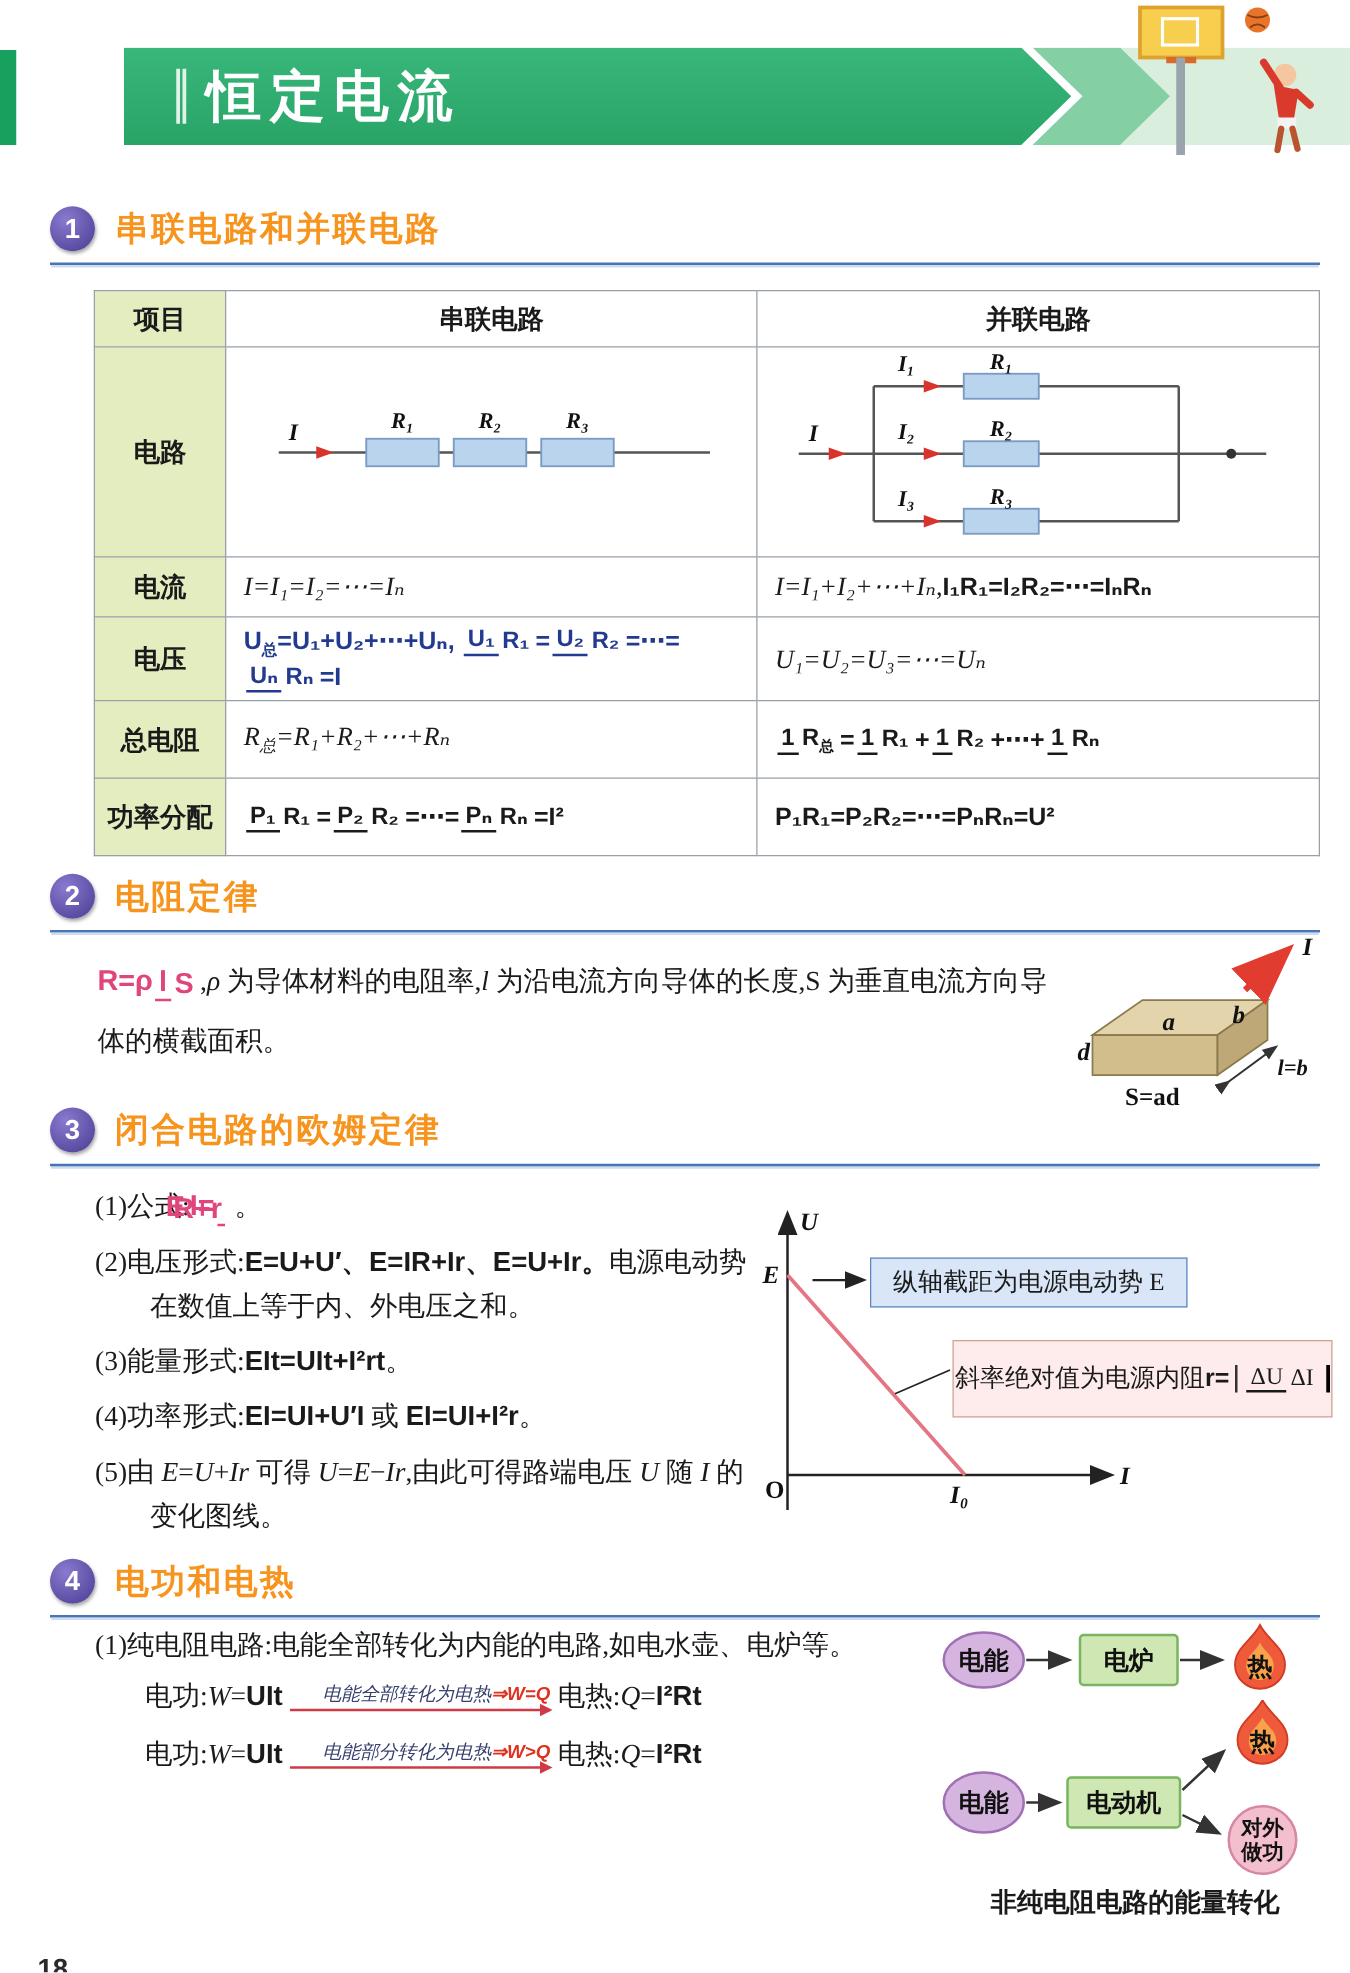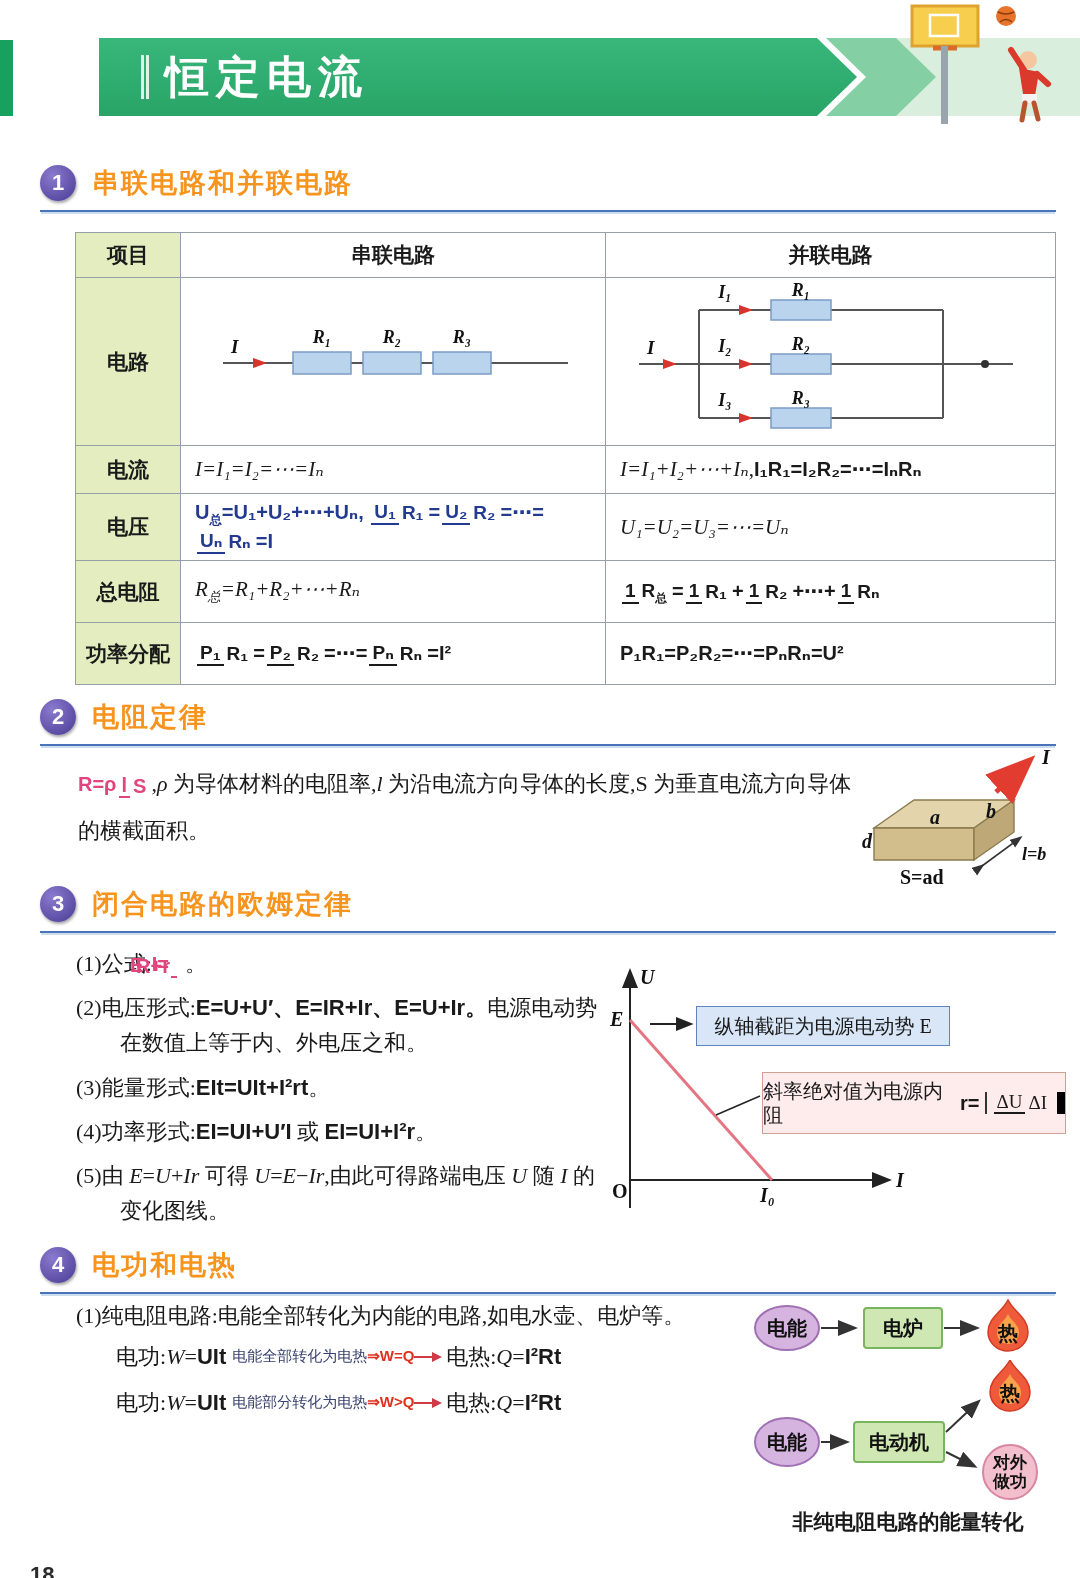--- a/index.html
+++ b/index.html
@@ -41,21 +41,21 @@
   .diag-cell{text-align:center;vertical-align:middle;}
 
   
   .fr{display:inline-flex;flex-direction:row;align-items:center;vertical-align:middle;line-height:1.1;margin:0 2px;font-size:.95em;}
   .fr>span{display:block;padding:0 3px;}
   .fr>span:first-child{border-bottom:2px solid currentColor;}
   .itf{font-family:"Liberation Serif","DejaVu Serif",serif;font-style:italic;}
   .bdf{font-family:"Liberation Sans","DejaVu Sans",sans-serif;font-weight:700;font-size:20px;font-style:normal;}
   .nv{color:#223a8f;}
   .bk{font-family:"Liberation Sans","DejaVu Sans",sans-serif;font-weight:700;font-style:normal;}
-  .rf{color:#e0457b;font-family:"Liberation Sans","DejaVu Sans",sans-serif;font-weight:700;font-size:20px;font-style:normal;}
+  .rf{color:#e0457b;font-family:"Liberation Sans","DejaVu Sans",sans-serif;font-weight:700;font-size:23px;font-style:normal;}
   sub{font-size:.62em;}
 
   
   .wire{stroke:#555;stroke-width:2;fill:none;}
   .res{fill:#bad4ee;stroke:#7a9cc4;stroke-width:1.5;}
   .rlbl{font:italic 700 18px "Liberation Serif",serif;text-anchor:middle;fill:#111;}
   .cur{font:italic 700 19px "Liberation Serif",serif;fill:#111;}
   .redhead{fill:#d9342b;}
 
   
@@ -65,26 +65,26 @@
   
   .ohm-items{position:absolute;left:76px;top:946px;width:540px;font-size:22px;}
   .oitem{margin-bottom:9px;padding-left:44px;text-indent:-44px;line-height:1.6;}
   .graph{position:absolute;left:596px;top:950px;width:478px;height:284px;}
   .graph svg{position:absolute;left:0;top:0;}
   .glbl{font:italic 700 20px "Liberation Serif",serif;fill:#111;}
   .glbl-u{font:700 20px "Liberation Serif",serif;fill:#111;}
   .callout{position:absolute;font-size:20px;display:flex;align-items:center;justify-content:center;line-height:1.2;}
   .co1{left:100px;top:56px;width:252px;height:38px;background:#d8e6f7;border:1.6px solid #5d84bf;}
   .co2{left:166px;top:122px;width:302px;height:60px;background:#fdeceb;border:1.6px solid #cfa193;}
-  .absbar{display:inline-flex;align-items:flex-end;border-left:2px solid #333;border-right:8px solid #000000;padding:0 5px;margin-left:5px;}
+  .absbar{display:inline-flex;align-items:flex-end;border-left:2px solid #333;border-right:3px solid #000000;padding:0 5px;margin-left:5px;}
 
   
   .wh-items{position:absolute;left:76px;top:1298px;width:660px;font-size:22px;}
   .flow{display:flex;align-items:center;margin:8px 0 16px 40px;font-size:22px;white-space:nowrap;}
-  .flow-mid{display:flex;flex-direction:row;align-items:center;margin:0 6px;min-width:208px;}
+  .flow-mid{display:flex;flex-direction:column;align-items:flex-end;margin:0 6px;min-width:208px;font-style:italic;}
   .flow-label{font-size:15px;white-space:nowrap;margin-bottom:2px;}
   .fl1{color:#37406e;}
   .fl2{color:#e0301e;font-weight:700;font-family:"Liberation Sans",sans-serif;}
   .flow-arrow{width:100%;position:relative;height:2px;background:#cf3a45;}
   .flow-arrow::after{content:'';position:absolute;right:-2px;top:-4px;
        border-left:10px solid #cf3a45;border-top:5px solid transparent;border-bottom:5px solid transparent;}
 
   .ediag{position:absolute;left:742px;top:1296px;width:332px;}
   .ediag svg{display:block;}
   .node-e{fill:#d6b4e0;stroke:#a070b4;stroke-width:2;}

